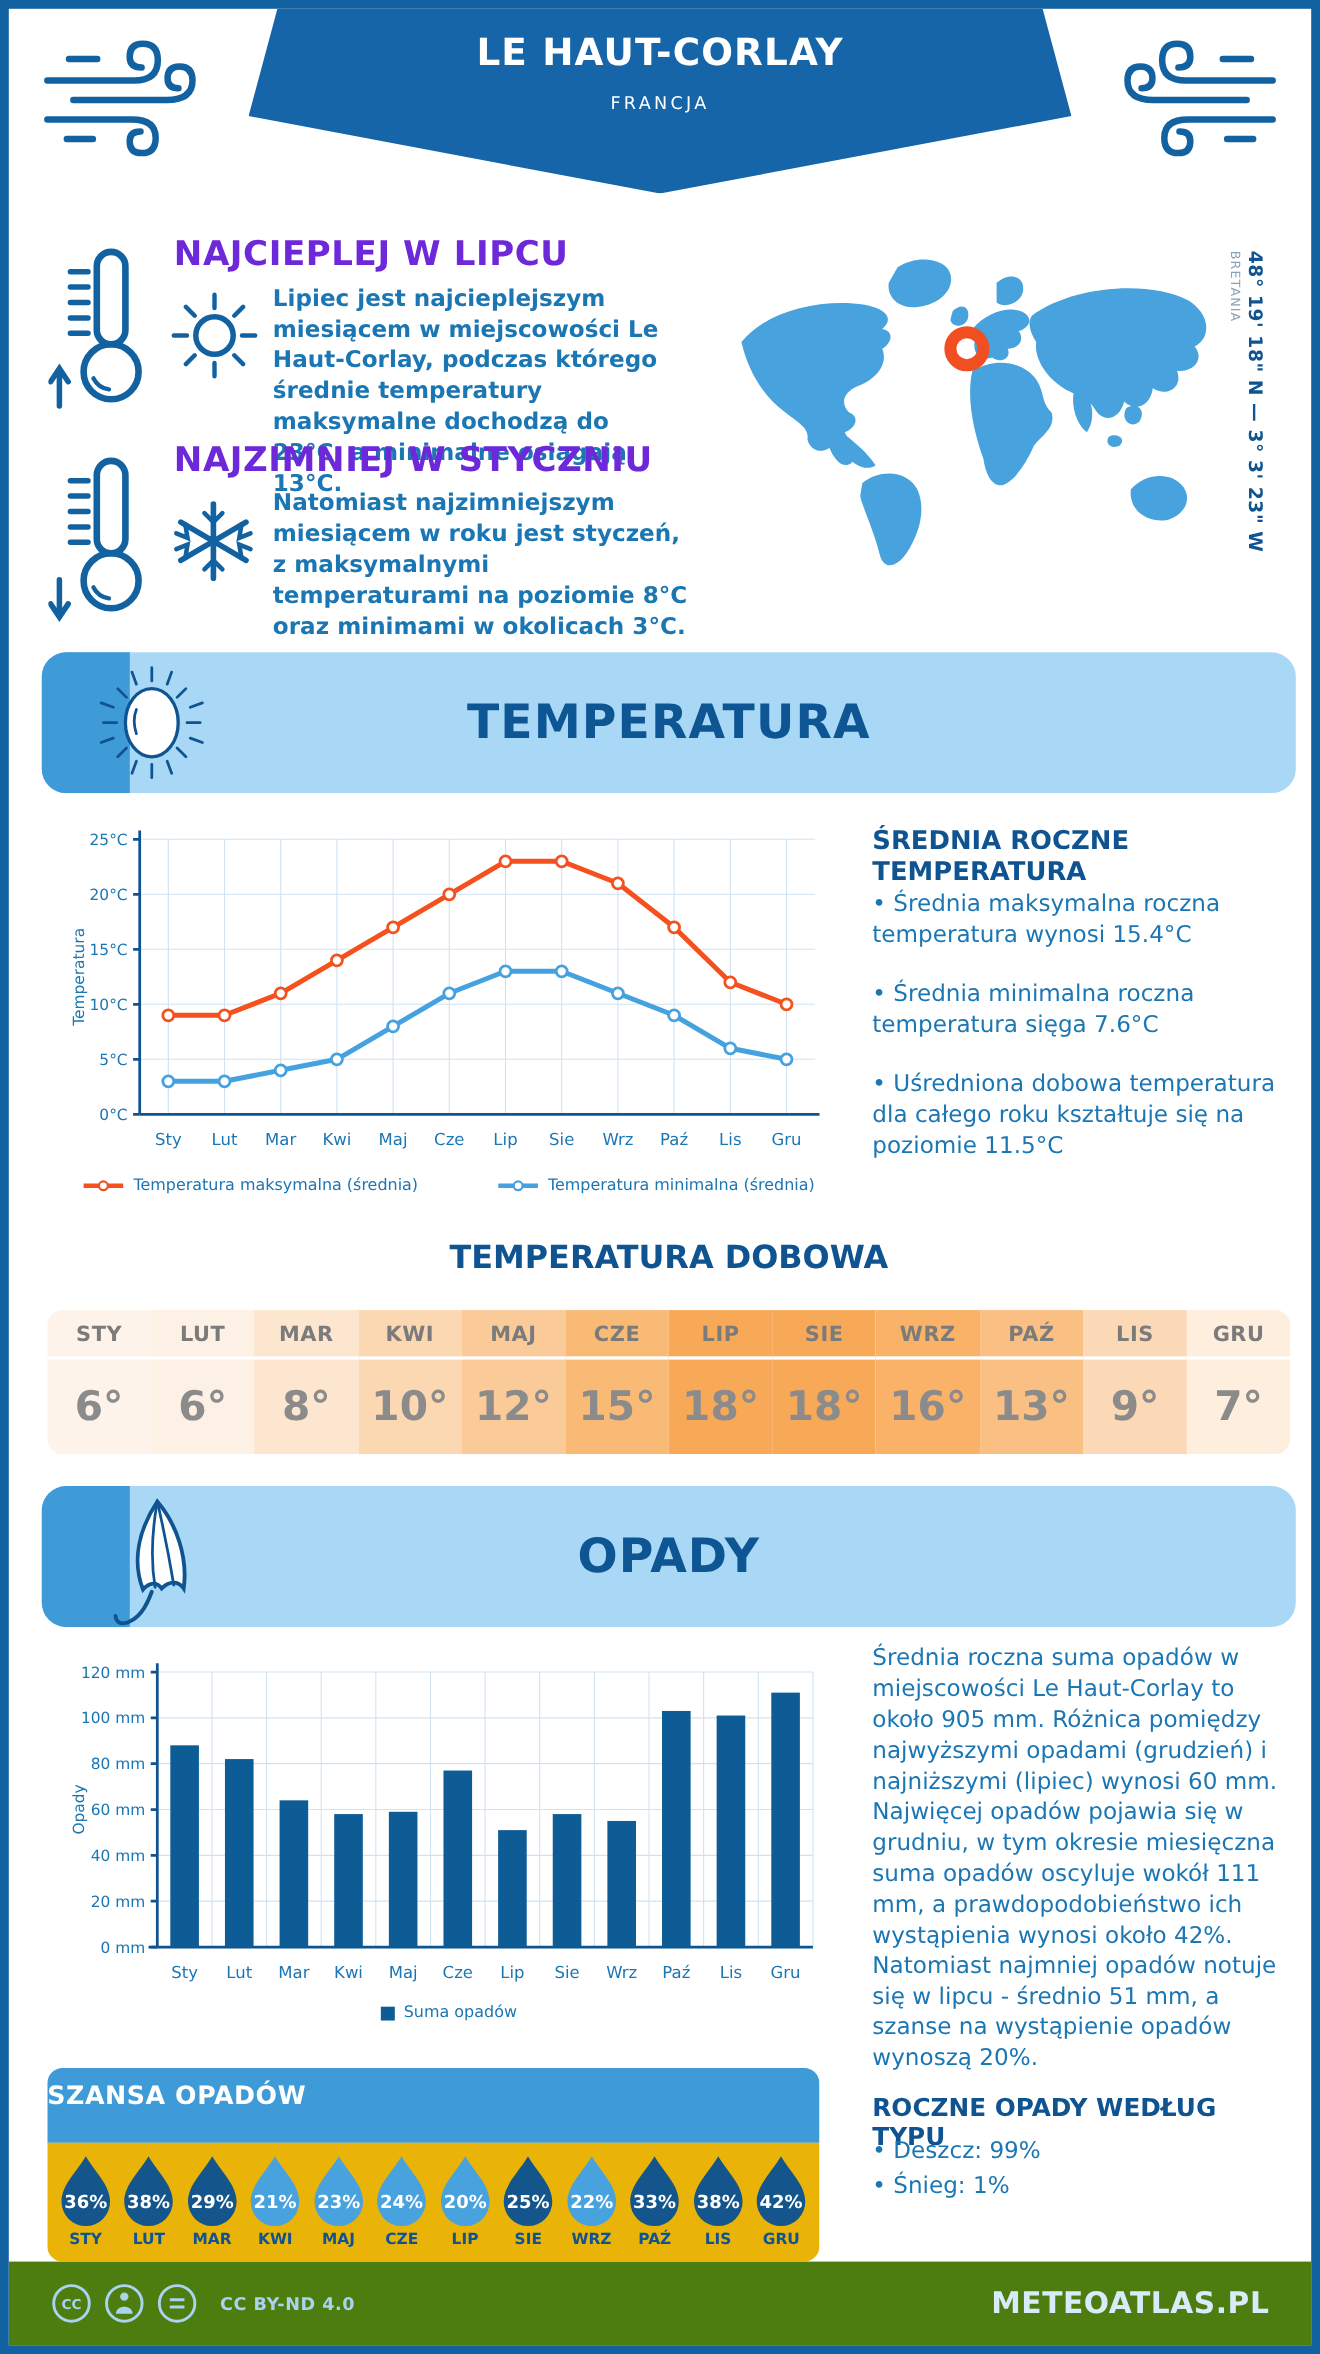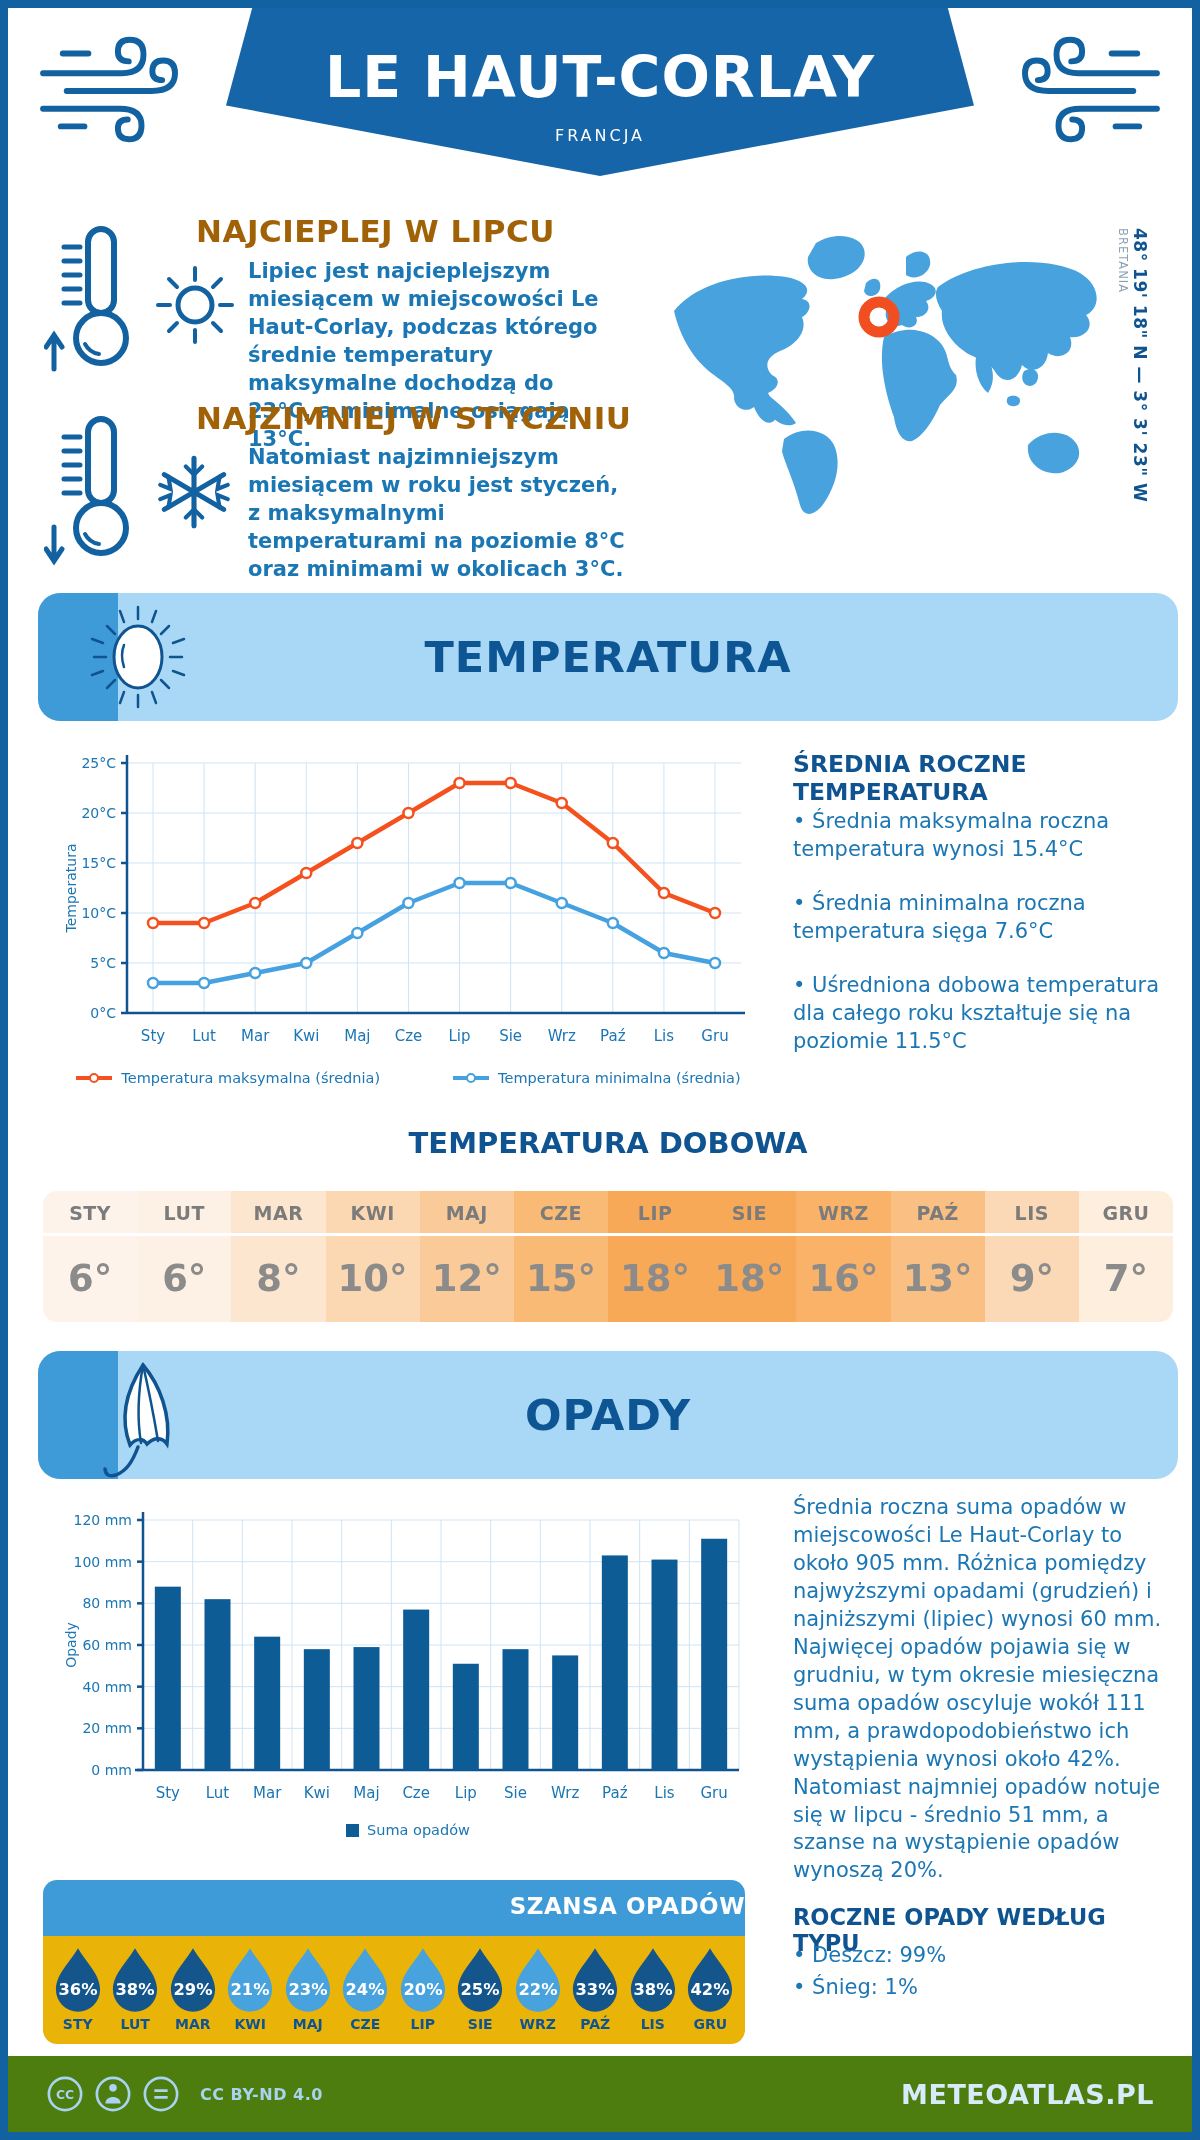--- a/index.html
+++ b/index.html
@@ -3,27 +3,27 @@
 <meta charset="utf-8">
 <style>
   html,body{margin:0;padding:0;background:#fff;}
   .page{position:relative;width:1200px;height:2140px;background:#fff;border:8px solid #1261a1;
         box-sizing:border-box;font-family:"DejaVu Sans","Liberation Sans",sans-serif;overflow:hidden;}
 
   
   .hdr-banner{position:absolute;left:50%;transform:translateX(-50%);top:0;width:748px;height:168px;
     background:#1565a8;clip-path:polygon(3.5% 0,96.5% 0,100% 58%,50% 100%,0 58%);
     text-align:center;color:#fff;}
-  .hdr-title{margin-top:36px;font-size:57px;font-weight:bold;letter-spacing:1px;}
+  .hdr-title{margin-top:20px;font-size:34px;font-weight:bold;letter-spacing:1px;}
   .hdr-sub{margin-top:16px;font-size:16px;letter-spacing:3px;}
   .wind{position:absolute;top:16px;}
   .wind.l{left:28px;} .wind.r{right:28px;transform:scaleX(-1);}
 
   
-  .intro-h{position:absolute;font-size:31px;font-weight:bold;color:#a16207;letter-spacing:0.5px;margin-left:38px;}
+  .intro-h{position:absolute;font-size:31px;font-weight:bold;color:#6d28d9;letter-spacing:0.5px;}
   .intro-p{position:absolute;font-size:21px;line-height:1.33;color:#1b76b4;font-weight:bold;}
   .thermo{position:absolute;left:36px;}
 
   
   .map-wrap{position:absolute;left:648px;top:200px;width:460px;height:340px;}
   .coords{position:absolute;left:1108px;top:220px;height:420px;writing-mode:vertical-rl;
           display:flex;flex-direction:column;}
   .coords .c1{font-size:17px;font-weight:bold;color:#0f5490;letter-spacing:0.5px;}
   .coords .c2{font-size:11.5px;color:#8aa2b6;letter-spacing:1px;margin-top:0;}
 
@@ -53,22 +53,22 @@
   .dt-table{position:absolute;left:35px;top:1183px;width:1130px;display:flex;border-radius:14px;overflow:hidden;}
   .dt-col{flex:1;text-align:center;}
   .dt-m{height:42px;line-height:44px;font-size:19px;font-weight:bold;color:#7b7b7b;border-bottom:3px solid #fff;letter-spacing:0.5px;}
   .dt-v{height:86px;line-height:86px;font-size:37px;font-weight:bold;color:#8b8b8b;}
 
   
   .rain-p{position:absolute;font-size:21px;line-height:1.33;color:#1b76b4;}
 
   
   .chance{position:absolute;left:35px;top:1872px;width:702px;border-radius:14px;overflow:hidden;}
-  .chance-h{background:#3e9bd8;color:#fff;text-align:right;font-size:23px;font-weight:bold;
-            height:56px;line-height:52px;letter-spacing:0.5px;}
+  .chance-h{background:#3e9bd8;color:#fff;text-align:left;font-size:23px;font-weight:bold;
+            height:68px;line-height:52px;letter-spacing:0.5px;}
   .chance-b{background:#eab308;display:flex;padding:10px 6px 12px 6px;}
   .drop-slot{flex:1;text-align:center;}
   .drop{display:block;margin:0 auto;width:48px;height:66px;}
   .drop-pct{fill:#fff;font-size:17px;font-weight:bold;font-family:"DejaVu Sans",sans-serif;}
   .drop-m{font-size:14px;font-weight:bold;color:#0f5490;margin-top:4px;}
 
   
   .footer{position:absolute;left:0;bottom:0;width:1184px;height:76px;background:#4d7c0f;
           display:flex;align-items:center;justify-content:space-between;padding:0 38px;box-sizing:border-box;}
   .cc-group{display:flex;align-items:center;gap:10px;}

